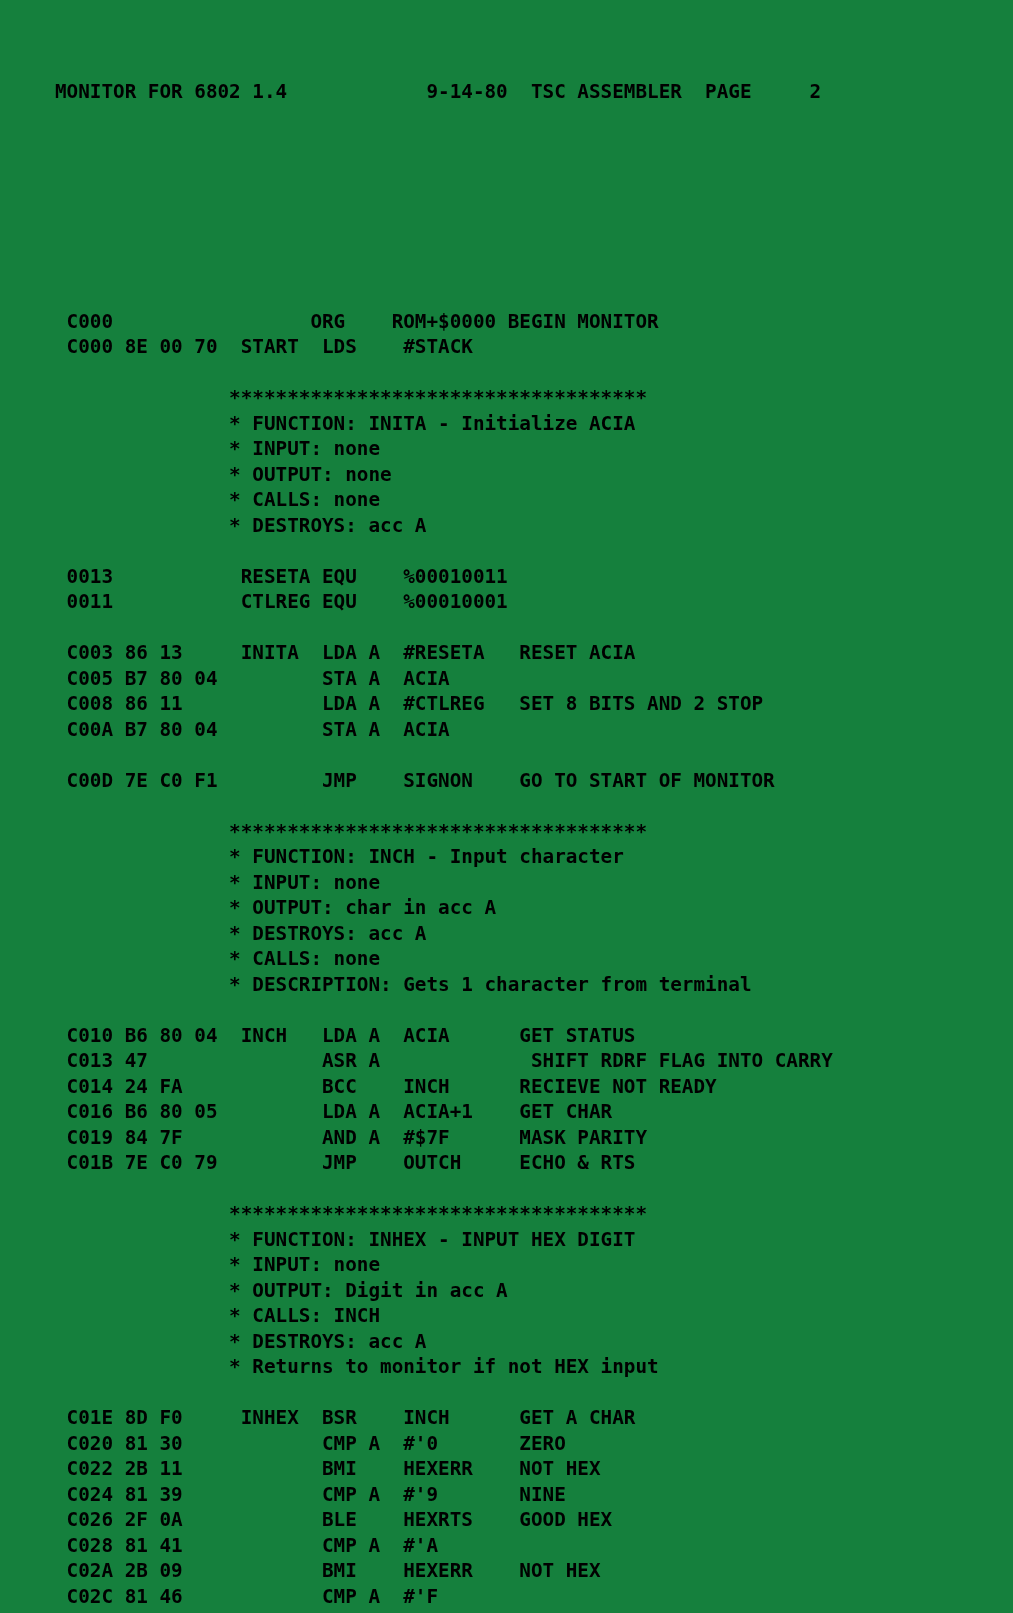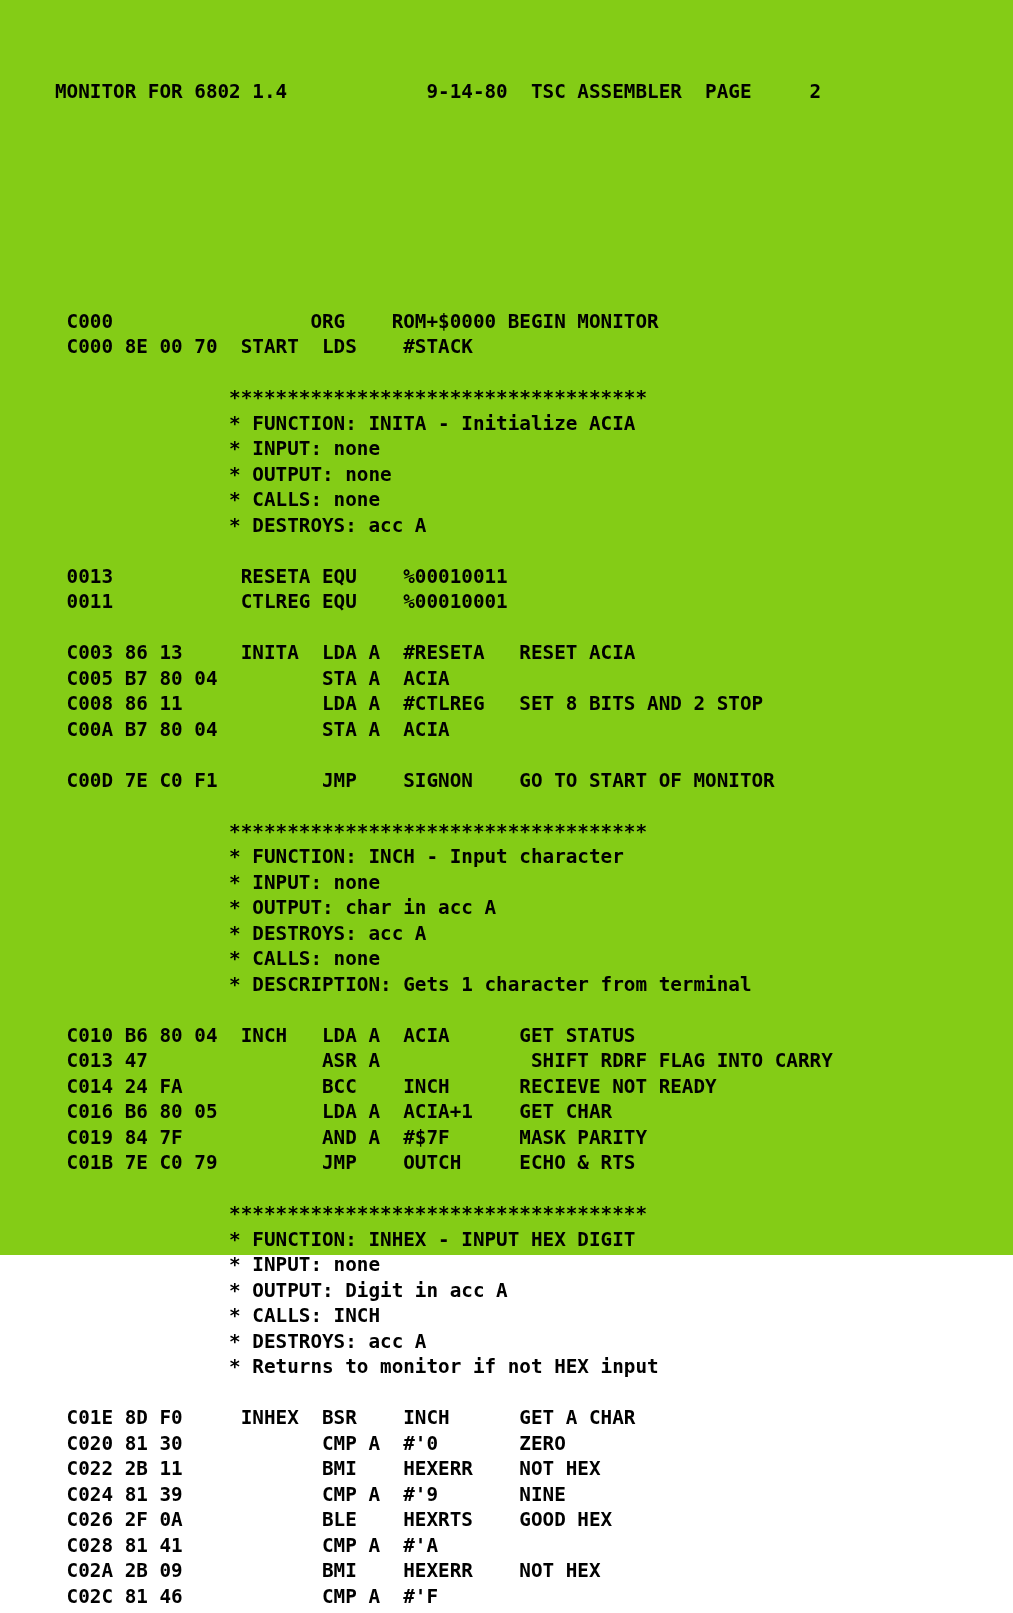--- a/index.html
+++ b/index.html
@@ -10,22 +10,22 @@
   }
   body {
     width: 1013px;
     height: 1613px;
     overflow: hidden;
     font-family: "DejaVu Sans Mono", "Liberation Mono", monospace;
   }
   #page {
     position: relative;
     width: 1013px;
-    height: 1255px;
-    background: #84cc16;
+    height: 1613px;
+    background: #15803d;
   }
 
   
   .listing {
     position: absolute;
     left: 55px;
     top: 28px;
     font-size: 19.3px;
     line-height: 25.5px;
     letter-spacing: 0px;

